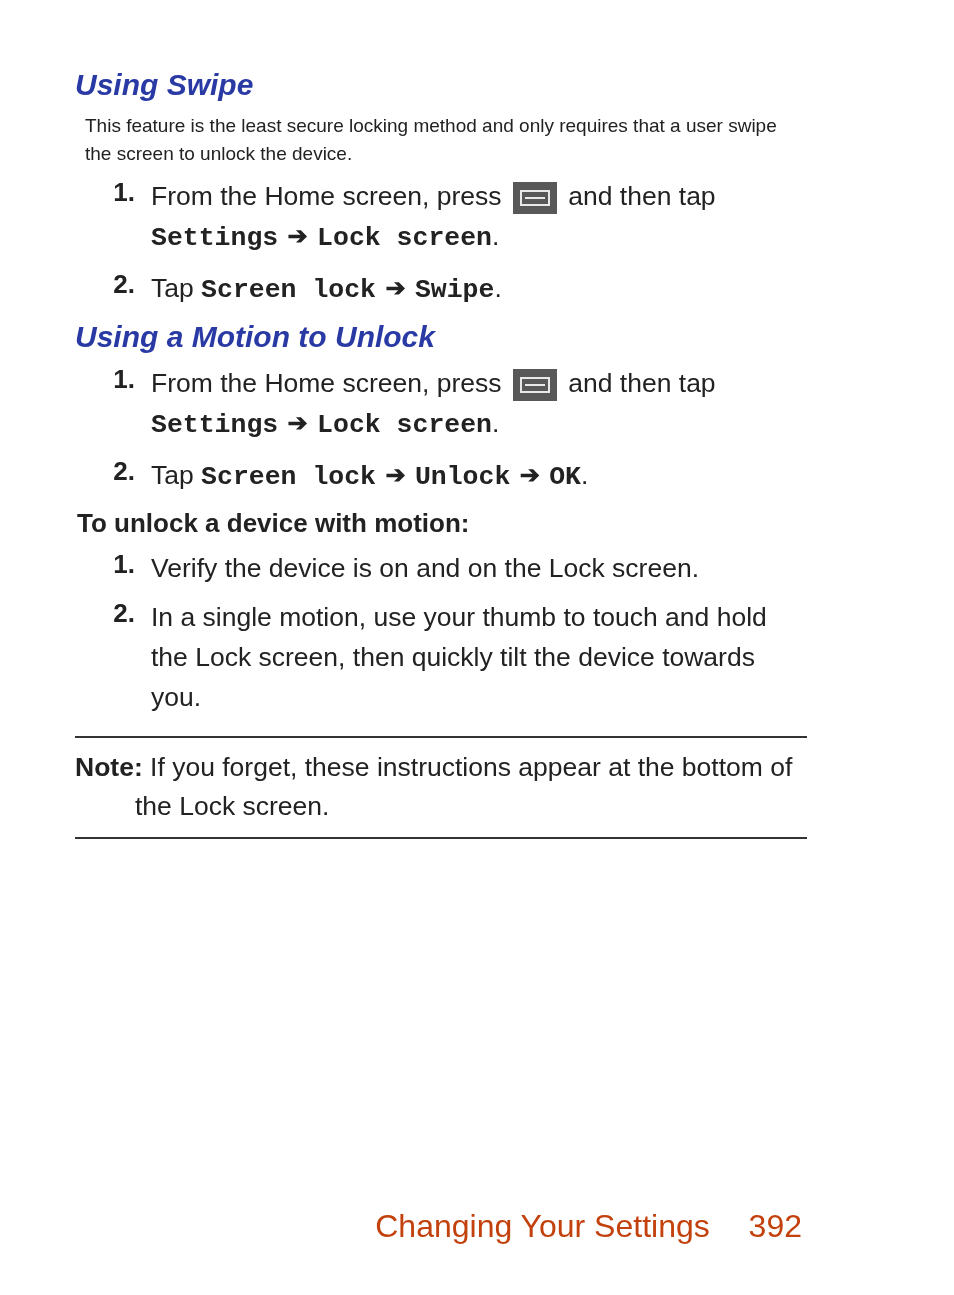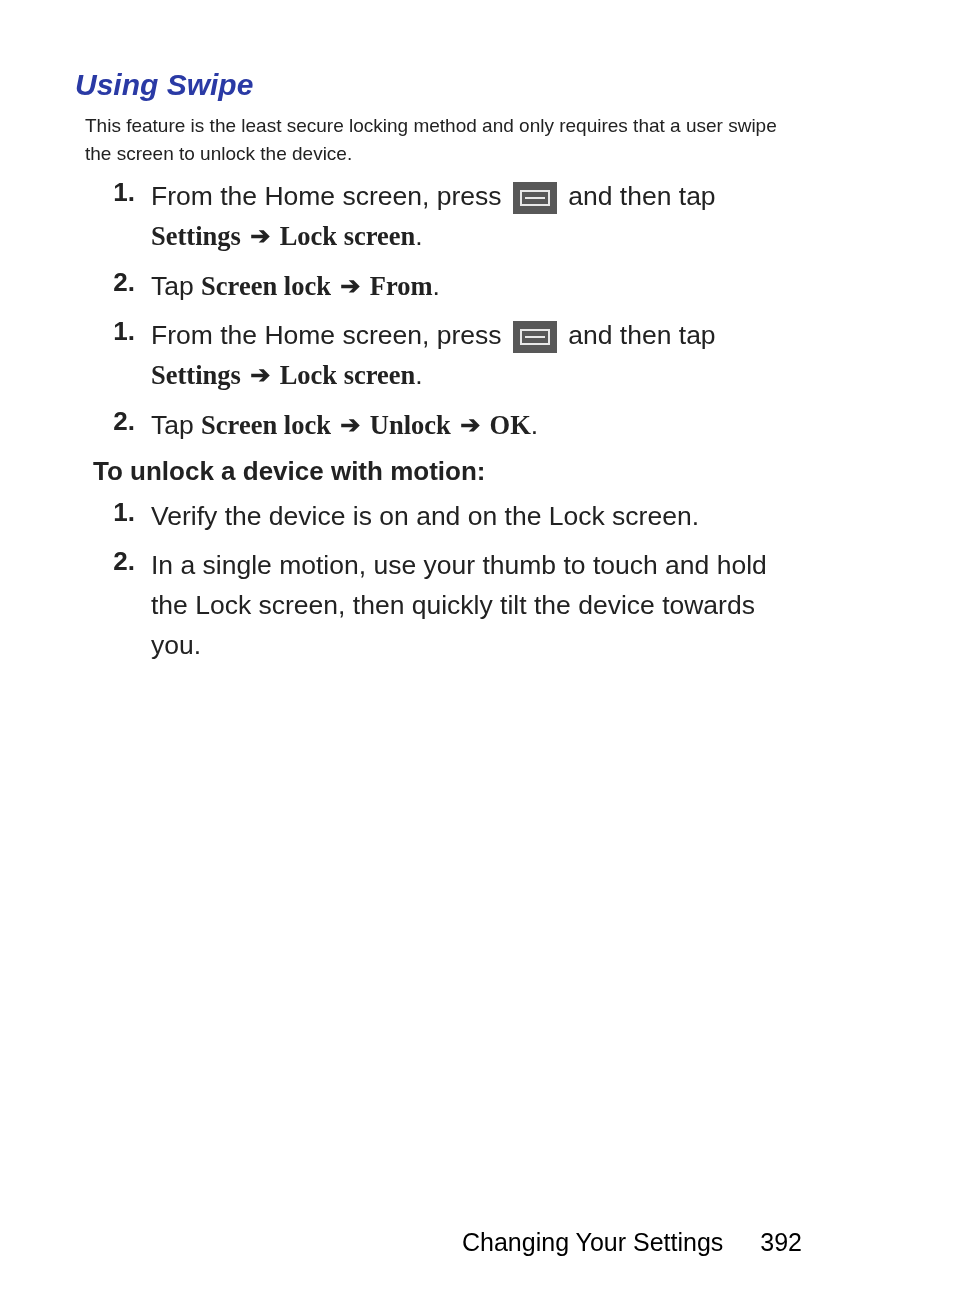--- a/index.html
+++ b/index.html
@@ -51,21 +51,21 @@
     font-family: Arial, Helvetica, sans-serif;
   }
   ol.steps > li .step-body {
     flex: 1 1 auto;
     font-size: 26.5px;
     line-height: 1.5;
     font-family: Helvetica, Arial, sans-serif;
   }
   .bold {
     font-weight: bold;
-    font-family: Liberation Serif, serif;
+    font-family: Liberation Mono, monospace;
   }
   .arrow {
     font-weight: bold;
     font-size: 24px;
     display: inline-block;
     transform: translateY(-1px);
     padding: 0 2px;
   }
   .menu-icon {
     display: inline-block;
@@ -86,44 +86,44 @@
     content: "";
     position: absolute;
     left: 3px; right: 3px; top: 50%;
     height: 2px;
     margin-top: -1px;
     background: #e8e8e8;
   }
   .subheading {
     font-weight: bold;
     font-size: 26px;
-    margin: 10px 0 10px 16px;
+    margin: 10px 0 10px 0;
     padding-left: 2px;
   }
   .note-block {
     border-top: 2.5px solid #333;
     border-bottom: 2.5px solid #333;
     margin: 18px 0 0 0;
     padding: 10px 0 10px 0;
   }
   .note-block .note-body {
     font-size: 26.5px;
     line-height: 1.5;
     padding-left: 60px;
     text-indent: -60px;
   }
   .note-label {
     font-weight: bold;
   }
   .footer {
     position: absolute;
-    bottom: 38px;
+    bottom: 50px;
     right: 80px;
-    font-size: 25px;
-    color: #000000;
+    font-size: 32px;
+    color: #c2410c;
   }
   .footer .chap {
     margin-right: 30px;
   }
 </style>
 </head>
 <body>
 
 <div class="page">
 
@@ -141,25 +141,26 @@
         <span class="arrow">➔</span>
         <span class="bold">Lock screen</span><span>.</span>
       </span>
     </li>
     <li>
       <span class="num">2.</span>
       <span class="step-body">
         <span>Tap </span>
         <span class="bold">Screen lock</span>
         <span class="arrow">➔</span>
-        <span class="bold">From</span><span>.</span>
+        <span class="bold">Swipe</span><span>.</span>
       </span>
     </li>
   </ol>
 
+  <div class="heading-blue">Using a Motion to Unlock</div>
 
   <ol class="steps">
     <li>
       <span class="num">1.</span>
       <span class="step-body">
         <span>From the Home screen, press </span>
         <span class="menu-icon"><span class="menu-icon-inner"></span></span>
         <span> and then tap </span>
         <span class="bold">Settings</span>
         <span class="arrow">➔</span>
@@ -185,19 +186,24 @@
     <li>
       <span class="num">1.</span>
       <span class="step-body">Verify the device is on and on the Lock screen.</span>
     </li>
     <li>
       <span class="num">2.</span>
       <span class="step-body">In a single motion, use your thumb to touch and hold the Lock screen, then quickly tilt the device towards you.</span>
     </li>
   </ol>
 
+  <div class="note-block">
+    <div class="note-body">
+      <span class="note-label">Note:</span><span> If you forget, these instructions appear at the bottom of the Lock screen.</span>
+    </div>
+  </div>
 
   <div class="footer">
     <span class="chap">Changing Your Settings</span>
     <span>392</span>
   </div>
 
 </div>
 
 </body></html>

